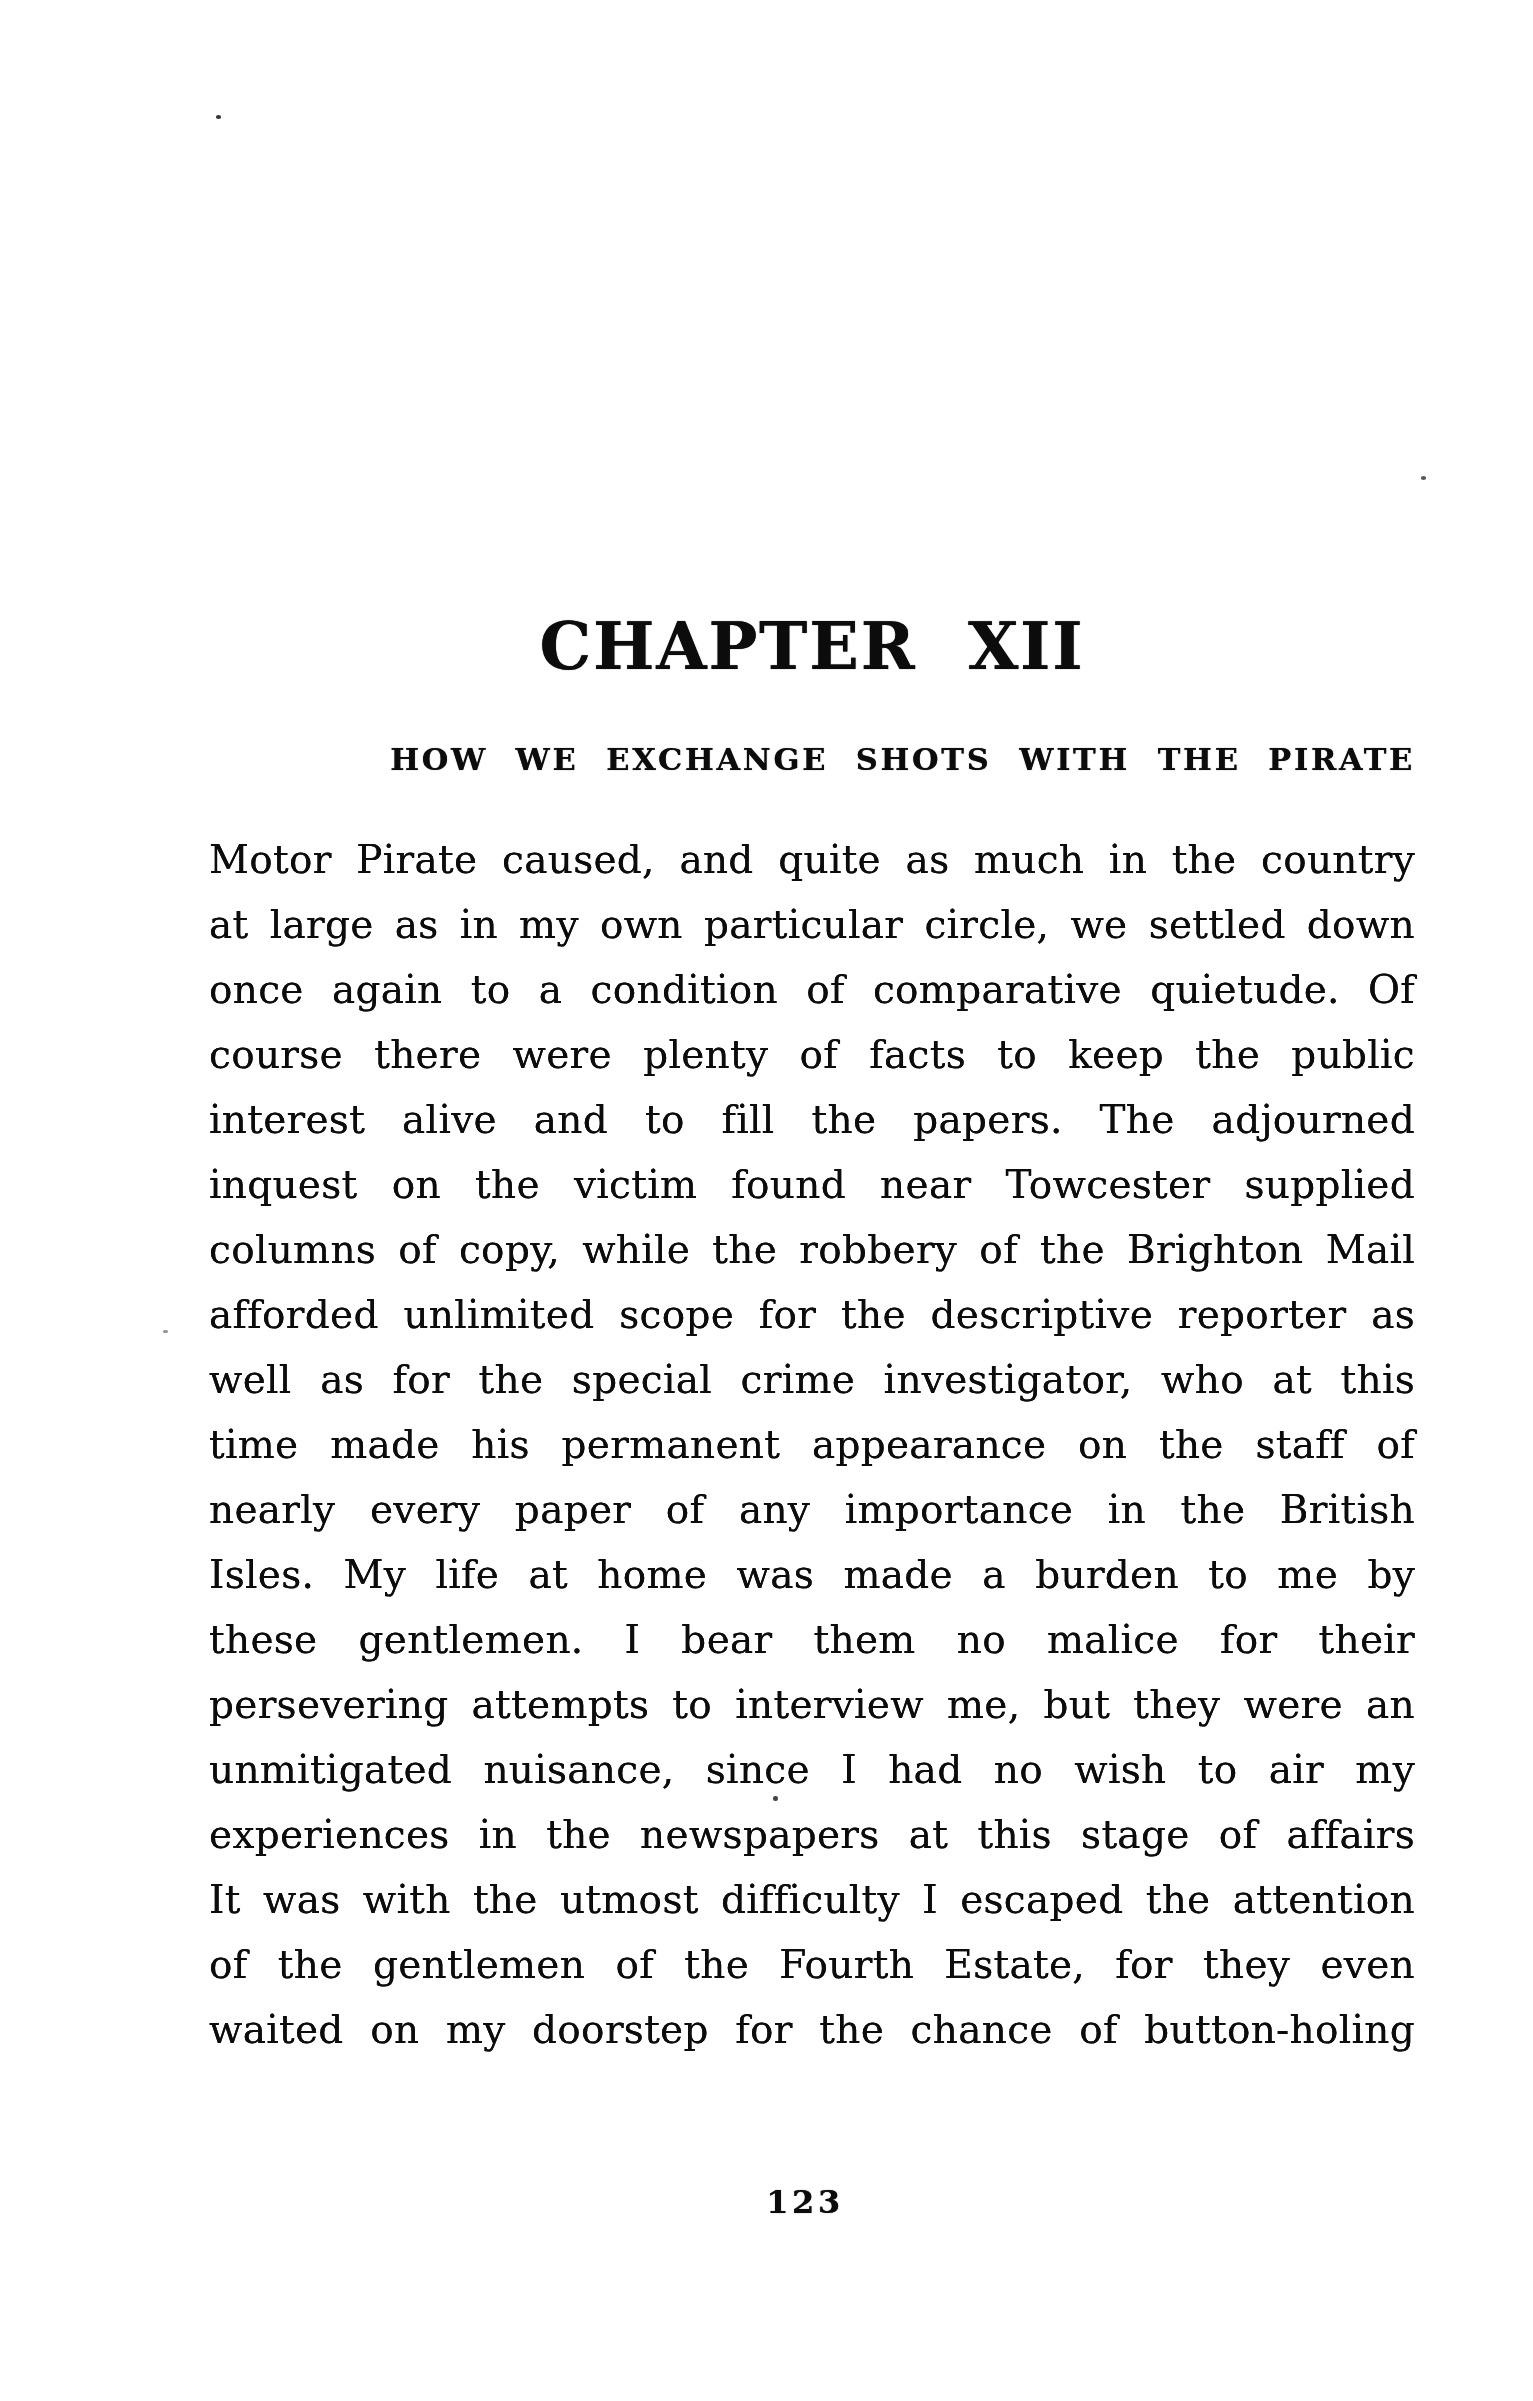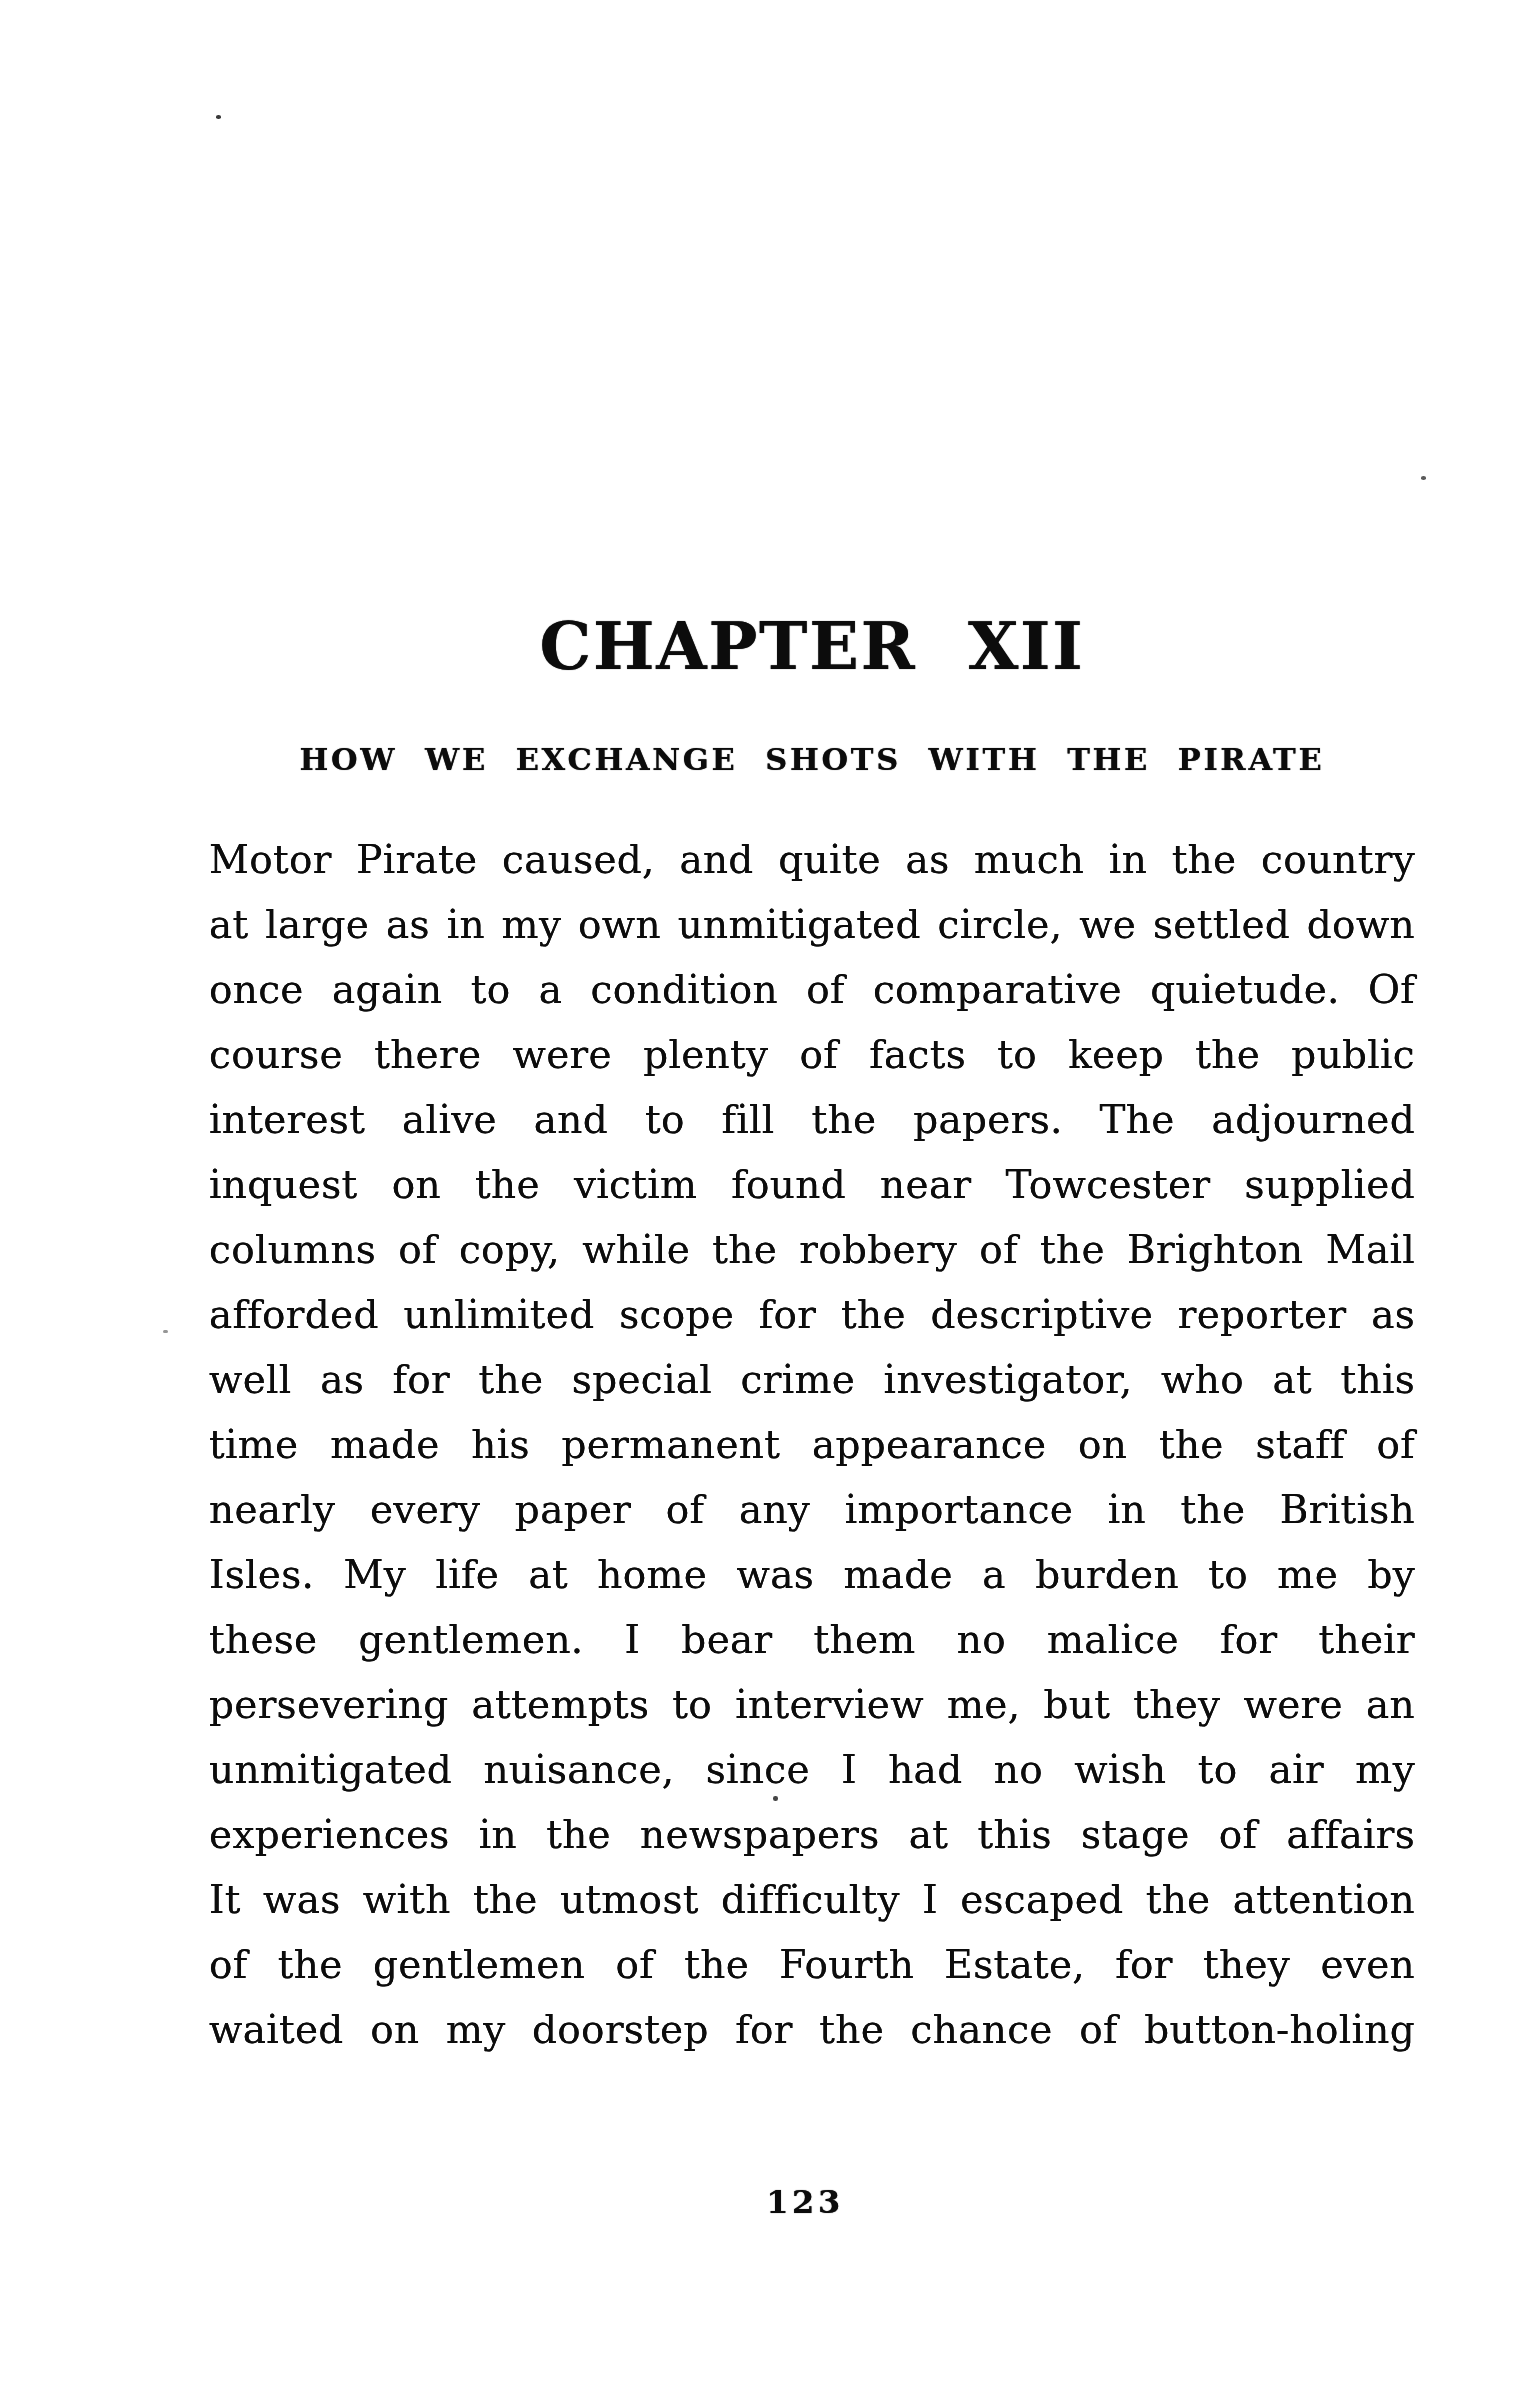--- a/index.html
+++ b/index.html
@@ -30,21 +30,21 @@
     letter-spacing: 1.8px;
     word-spacing: 27px;
     text-shadow: 0 0 0.9px rgba(0,0,0,0.85);
   }
   .chapter-subtitle {
     position: absolute;
     left: 209px;
     top: 741px;
     width: 1206px;
     margin: 0;
-    text-align: center;
+    text-align: right;
     font-size: 30.5px;
     line-height: 1.2;
     font-weight: 700;
     letter-spacing: 2.7px;
     word-spacing: 14.4px;
     text-shadow: 0 0 0.9px rgba(0,0,0,0.8);
   }
   
   .body-text {
     position: absolute;
@@ -95,21 +95,21 @@
 <body>
 
 <div class="page">
 
   <h1 class="chapter-title">CHAPTER XII</h1>
 
   <h2 class="chapter-subtitle">HOW WE EXCHANGE SHOTS WITH THE PIRATE</h2>
 
   <div class="body-text">
     <div class="line">Motor Pirate caused, and quite as much in the country</div>
-    <div class="line">at large as in my own unmitigated circle, we settled down</div>
+    <div class="line">at large as in my own particular circle, we settled down</div>
     <div class="line">once again to a condition of comparative quietude.  Of</div>
     <div class="line">course there were plenty of facts to keep the public</div>
     <div class="line">interest alive and to fill the papers.  The adjourned</div>
     <div class="line">inquest on the victim found near Towcester supplied</div>
     <div class="line">columns of copy, while the robbery of the Brighton Mail</div>
     <div class="line">afforded unlimited scope for the descriptive reporter as</div>
     <div class="line">well as for the special crime investigator, who at this</div>
     <div class="line">time made his permanent appearance on the staff of</div>
     <div class="line">nearly every paper of any importance in the British</div>
     <div class="line">Isles.  My life at home was made a burden to me by</div>

